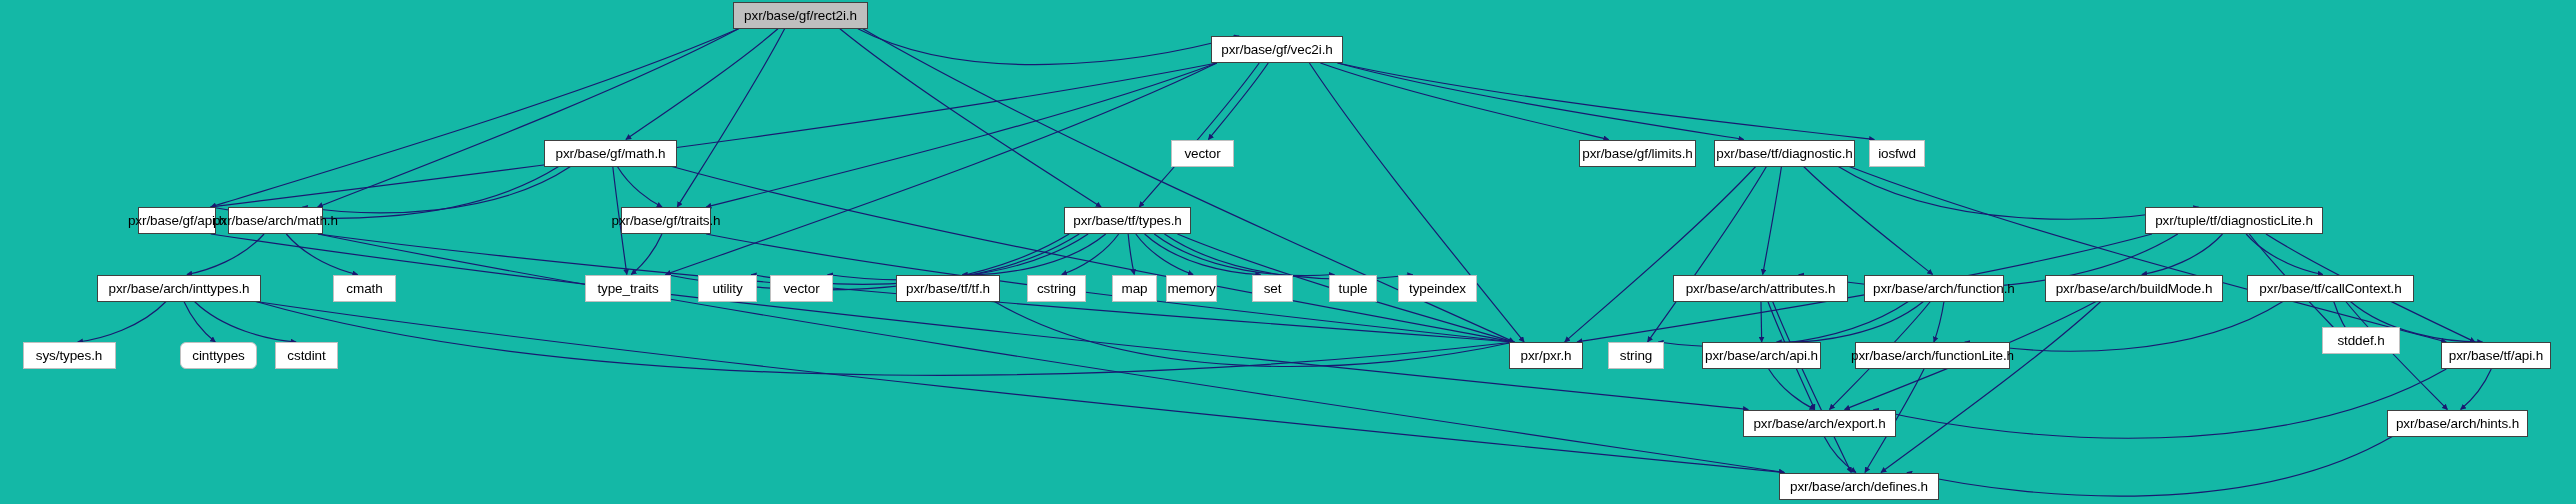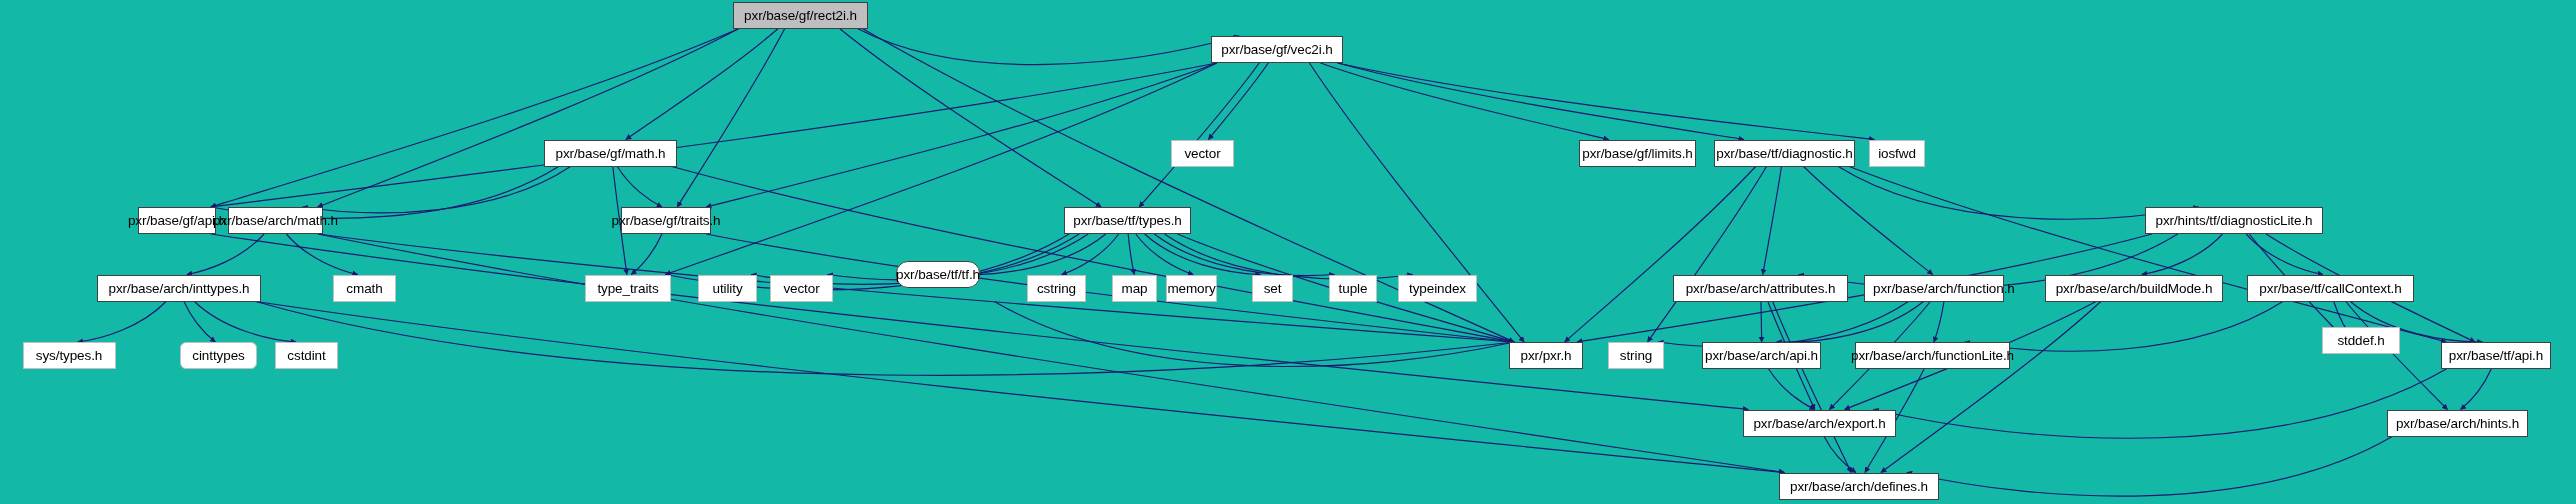--- a/index.html
+++ b/index.html
@@ -141,27 +141,27 @@
       <div class="node pkg" style="left: 1211px; top: 36px; width: 132px;">pxr/base/gf/vec2i.h</div>
       <div class="node pkg" style="left: 544px; top: 140px; width: 133px;">pxr/base/gf/math.h</div>
       <div class="node std" style="left: 1171px; top: 140px; width: 63px;">vector</div>
       <div class="node pkg" style="left: 1579px; top: 140px; width: 117px;">pxr/base/gf/limits.h</div>
       <div class="node pkg" style="left: 1714px; top: 140px; width: 141px;">pxr/base/tf/diagnostic.h</div>
       <div class="node std" style="left: 1869px; top: 140px; width: 56px;">iosfwd</div>
       <div class="node pkg" style="left: 138px; top: 207px; width: 78px;">pxr/base/gf/api.h</div>
       <div class="node pkg" style="left: 228px; top: 207px; width: 95px;">pxr/base/arch/math.h</div>
       <div class="node pkg" style="left: 621px; top: 207px; width: 90px;">pxr/base/gf/traits.h</div>
       <div class="node pkg" style="left: 1064px; top: 207px; width: 127px;">pxr/base/tf/types.h</div>
-      <div class="node pkg" style="left: 2145px; top: 207px; width: 178px;">pxr/hints/tf/diagnosticLite.h</div>
+      <div class="node pkg" style="left: 2145px; top: 207px; width: 178px;">pxr/tuple/tf/diagnosticLite.h</div>
       <div class="node pkg" style="left: 97px; top: 275px; width: 164px;">pxr/base/arch/inttypes.h</div>
       <div class="node std" style="left: 333px; top: 275px; width: 63px;">cmath</div>
       <div class="node std" style="left: 585px; top: 275px; width: 86px;">type_traits</div>
       <div class="node std" style="left: 698px; top: 275px; width: 59px;">utility</div>
       <div class="node std" style="left: 770px; top: 275px; width: 63px;">vector</div>
-      <div class="node pkg" style="left: 896px; top: 261px; width: 84px; border-radius: 12px;">pxr/base/tf/tf.h</div>
+      <div class="node pkg" style="left: 896px; top: 275px; width: 104px;">pxr/base/tf/tf.h</div>
       <div class="node std" style="left: 1027px; top: 275px; width: 59px;">cstring</div>
       <div class="node std" style="left: 1112px; top: 275px; width: 45px;">map</div>
       <div class="node std" style="left: 1166px; top: 275px; width: 51px;">memory</div>
       <div class="node std" style="left: 1252px; top: 275px; width: 41px;">set</div>
       <div class="node std" style="left: 1329px; top: 275px; width: 48px;">tuple</div>
       <div class="node std" style="left: 1398px; top: 275px; width: 79px;">typeindex</div>
       <div class="node pkg" style="left: 1673px; top: 275px; width: 175px;">pxr/base/arch/attributes.h</div>
       <div class="node pkg" style="left: 1864px; top: 275px; width: 140px; padding-left: 26px;">pxr/base/arch/function.h</div>
       <div class="node pkg" style="left: 2045px; top: 275px; width: 178px;">pxr/base/arch/buildMode.h</div>
       <div class="node pkg" style="left: 2247px; top: 275px; width: 167px;">pxr/base/tf/callContext.h</div>

